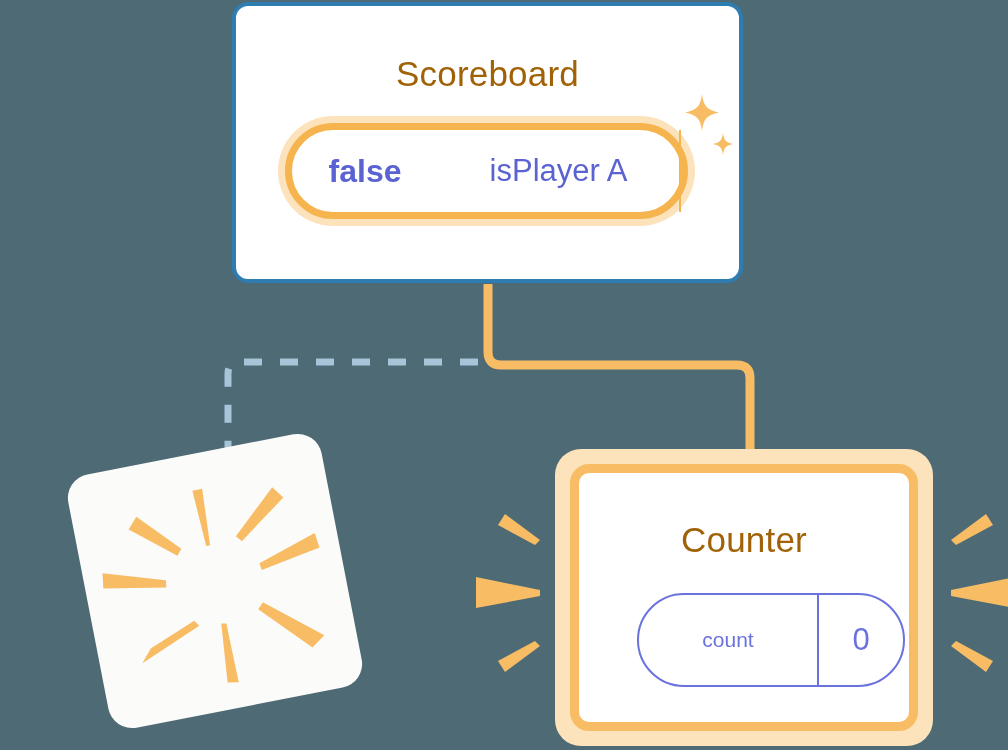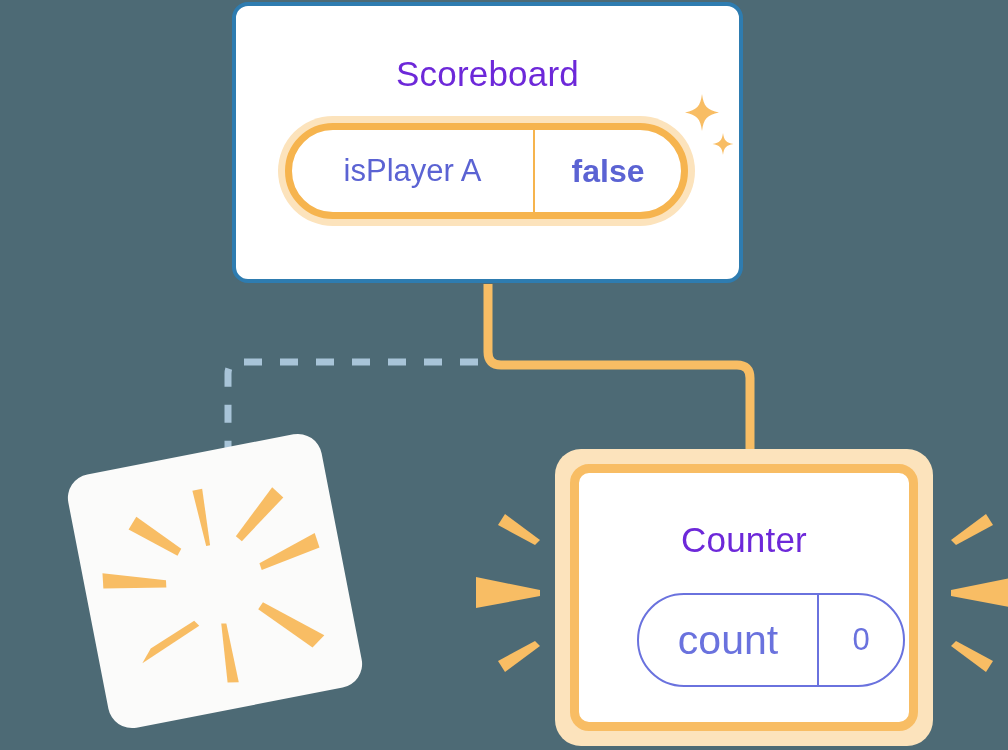--- a/index.html
+++ b/index.html
@@ -72,21 +72,21 @@
     height: 258px;
     border-radius: 24px;
     background: #fbfbfa;
     transform: rotate(-11deg);
     z-index: 3;
   }
   #flash-card svg { display: block; }
 
   
   .card-title {
-    color: #6d28d9;
+    color: #a16207;
     font-size: 35px;
     font-weight: 400;
     text-align: center;
     letter-spacing: 0.2px;
   }
   #scoreboard-title {
     position: absolute;
     left: 0; right: 0;
     top: 48px;
   }
@@ -153,21 +153,21 @@
     display: flex;
     align-items: stretch;
     background: #ffffff;
   }
   #counter-pill-key {
     flex: 0 0 180px;
     display: flex;
     align-items: center;
     justify-content: center;
     color: #6a72de;
-    font-size: 41px;
+    font-size: 21px;
     border-right: 2px solid #6a72de;
     box-sizing: border-box;
   }
   #counter-pill-value {
     flex: 1 1 auto;
     display: flex;
     align-items: center;
     justify-content: center;
     color: #6a72de;
     font-size: 31px;
@@ -201,22 +201,22 @@
     <path d="M 488 300 L 488 362 L 240 362 Q 228 362 228 374 L 228 470" fill="none" stroke="#a8c4d8" stroke-width="7" stroke-linecap="butt" stroke-dasharray="18 18"></path>
 
     <path d="M 488 284 L 488 352 Q 488 365 501 365 L 737 365 Q 750 365 750 378 L 750 462" fill="none" stroke="#f8bd64" stroke-width="9" stroke-linecap="butt"></path>
   </svg>
 
   <div class="card" id="scoreboard-card">
     <div class="card-title" id="scoreboard-title">Scoreboard</div>
 
     <div id="scoreboard-pill">
       <div id="scoreboard-pill-inner">
+        <div id="scoreboard-pill-value">false</div>
         <div id="scoreboard-pill-key">isPlayer A</div>
-        <div id="scoreboard-pill-value">false</div>
       </div>
     </div>
   </div>
 
   <svg id="scoreboard-sparkles" viewBox="0 0 70 72">
     <path d="M 28 2 C 29.6 14.4 33.2 18 45 20.5 C 33.2 23 29.6 26.6 28 39 C 26.4 26.6 22.8 23 11 20.5 C 22.8 18 26.4 14.4 28 2 Z" fill="#f8bd64"></path>
     <path d="M 49 41 C 50 48.5 52.2 50.7 59.5 52 C 52.2 53.3 50 55.5 49 63 C 48 55.5 45.8 53.3 38.5 52 C 45.8 50.7 48 48.5 49 41 Z" fill="#f8bd64"></path>
   </svg>
 
   <div class="card" id="flash-card">

